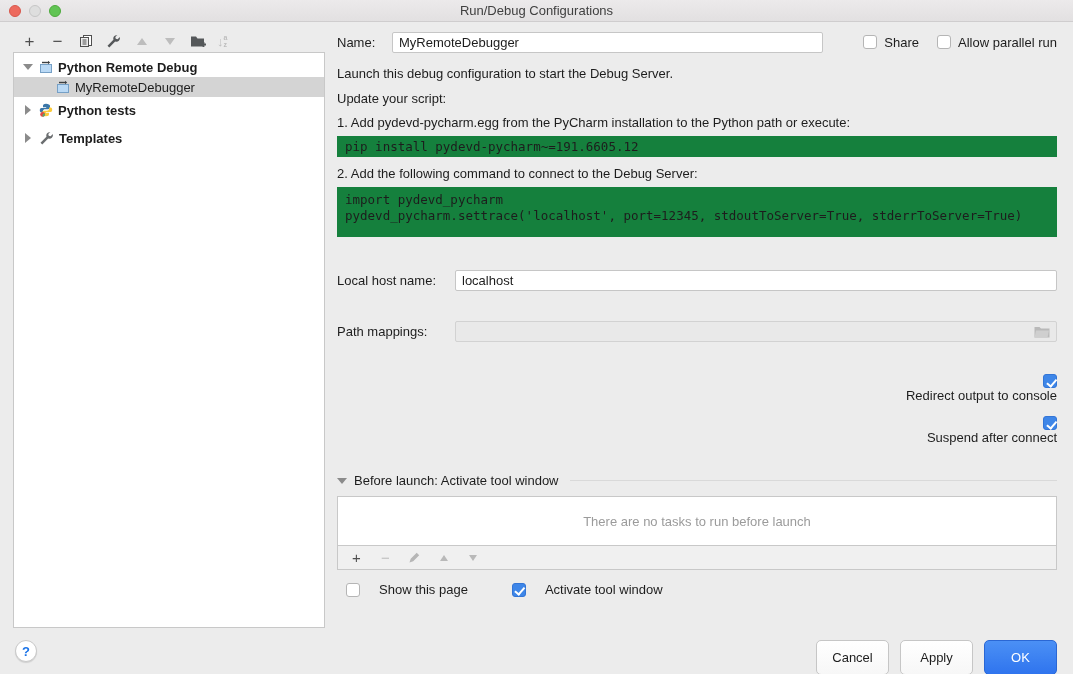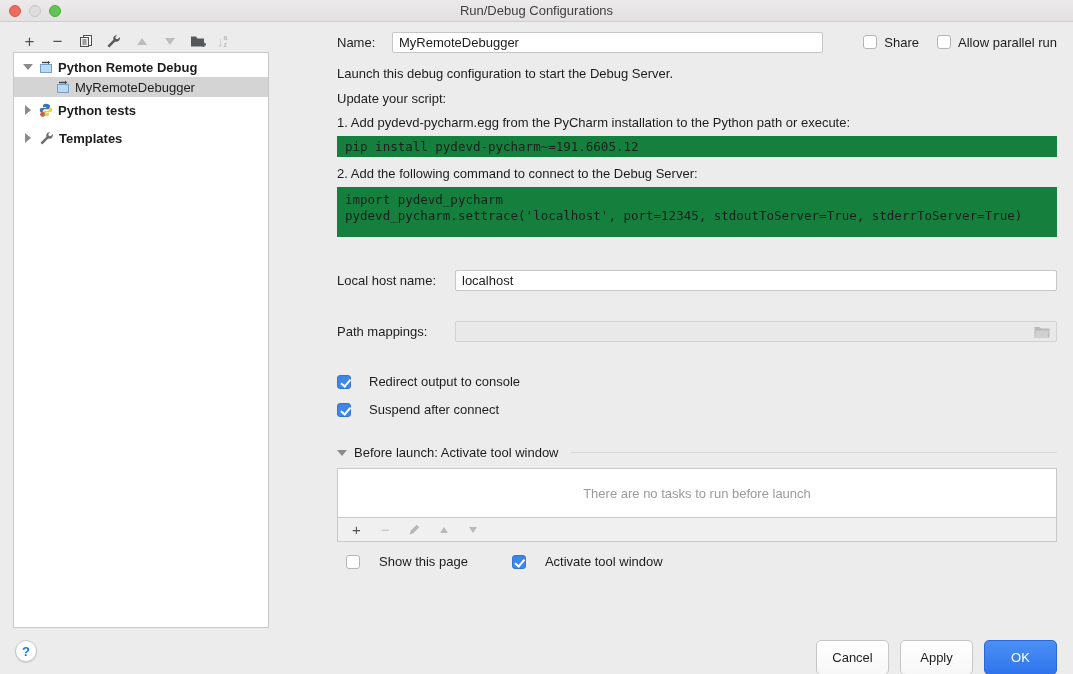--- a/index.html
+++ b/index.html
@@ -20,21 +20,21 @@
   
   .tree-toolbar { position:absolute; left:21px; top:31px; display:flex; align-items:center; gap:11px; height:20px; }
   .tico { width:17px; height:17px; display:flex; align-items:center; justify-content:center; color:#4e4e4e; font-size:17px; line-height:17px; }
   .tico.dis { color:#bdbdbd; }
   .tri-up   { width:0; height:0; border-left:5px solid transparent; border-right:5px solid transparent; border-bottom:7px solid #bdbdbd; }
   .tri-down { width:0; height:0; border-left:5px solid transparent; border-right:5px solid transparent; border-top:7px solid #bdbdbd; }
   .sort-az { display:flex; align-items:center; color:#bdbdbd; }
   .sort-az .arr { font-size:13px; }
   .sort-az .let { display:flex; flex-direction:column; font-size:7px; line-height:7px; font-weight:700; }
 
-  .tree-box { position:absolute; left:13px; top:52px; width:256px; height:576px; background:#fff; border:1px solid #c8c8c8; padding-top:4px; overflow:hidden; }
+  .tree-box { position:absolute; left:13px; top:52px; width:312px; height:576px; background:#fff; border:1px solid #c8c8c8; padding-top:4px; overflow:hidden; }
   .trow { display:flex; align-items:center; height:20px; gap:5px; padding-left:8px; }
   .trow.bold { font-weight:700; }
   .trow.selected { background:#d4d4d4; padding-left:42px; }
   .chev-down { width:0; height:0; border-left:5px solid transparent; border-right:5px solid transparent; border-top:6px solid #8b8b8b; }
   .chev-right { width:0; height:0; border-top:5px solid transparent; border-bottom:5px solid transparent; border-left:6px solid #8b8b8b; }
   .chev-slot { width:12px; display:flex; justify-content:center; }
 
   
   .right { position:absolute; left:337px; top:31px; width:720px; }
   .name-row { display:flex; align-items:center; height:22px; }
@@ -51,21 +51,21 @@
   .code.one { margin-top:6px; padding:3px 8px; height:21px; line-height:15px; }
   .code.multi { margin-top:6px; padding:5px 8px 13px 8px; line-height:16px; }
 
   .frow { display:flex; align-items:center; margin-top:10px; }
   .frow .lbl { width:118px; flex:0 0 auto; }
   .frow .field { flex:1 1 auto; min-width:0; }
   .focused { border:1px solid #7fa8df; box-shadow:0 0 0 3px #a8caf0; border-radius:2px; display:flex; align-items:center; }
   .caret { display:inline-block; width:1px; height:14px; background:#000; margin-left:1px; vertical-align:middle; }
   .disabled-field { background:#e9e9e9; border-color:#d2d2d2; display:flex; align-items:center; justify-content:flex-end; }
 
-  .checkline { display:flex; align-items:center; gap:18px; margin-top:13px; }
+  .checkline { display:flex; align-items:flex-end; gap:0; margin-top:13px;flex-direction:column; }
 
   .bl-header { display:flex; align-items:center; margin-top:28px; gap:7px; }
   .bl-header .rule { flex:1; height:1px; background:#d9d9d9; margin-left:4px; }
   .tasks-box { margin-top:8px; height:50px; background:#fff; border:1px solid #c8c8c8; display:flex; align-items:center; justify-content:center; color:#9b9b9b; }
   .tasks-toolbar { height:24px; background:#f0f0f0; border:1px solid #c8c8c8; border-top:none; display:flex; align-items:center; gap:12px; padding-left:10px; }
   .tasks-toolbar .tico { font-size:15px; }
   .tri-s-up   { width:0; height:0; border-left:4.5px solid transparent; border-right:4.5px solid transparent; border-bottom:6px solid #b9b9b9; }
   .tri-s-down { width:0; height:0; border-left:4.5px solid transparent; border-right:4.5px solid transparent; border-top:6px solid #b9b9b9; }
 
   .showpage-row { display:flex; align-items:center; gap:19px; margin-top:12px; margin-left:9px; }

